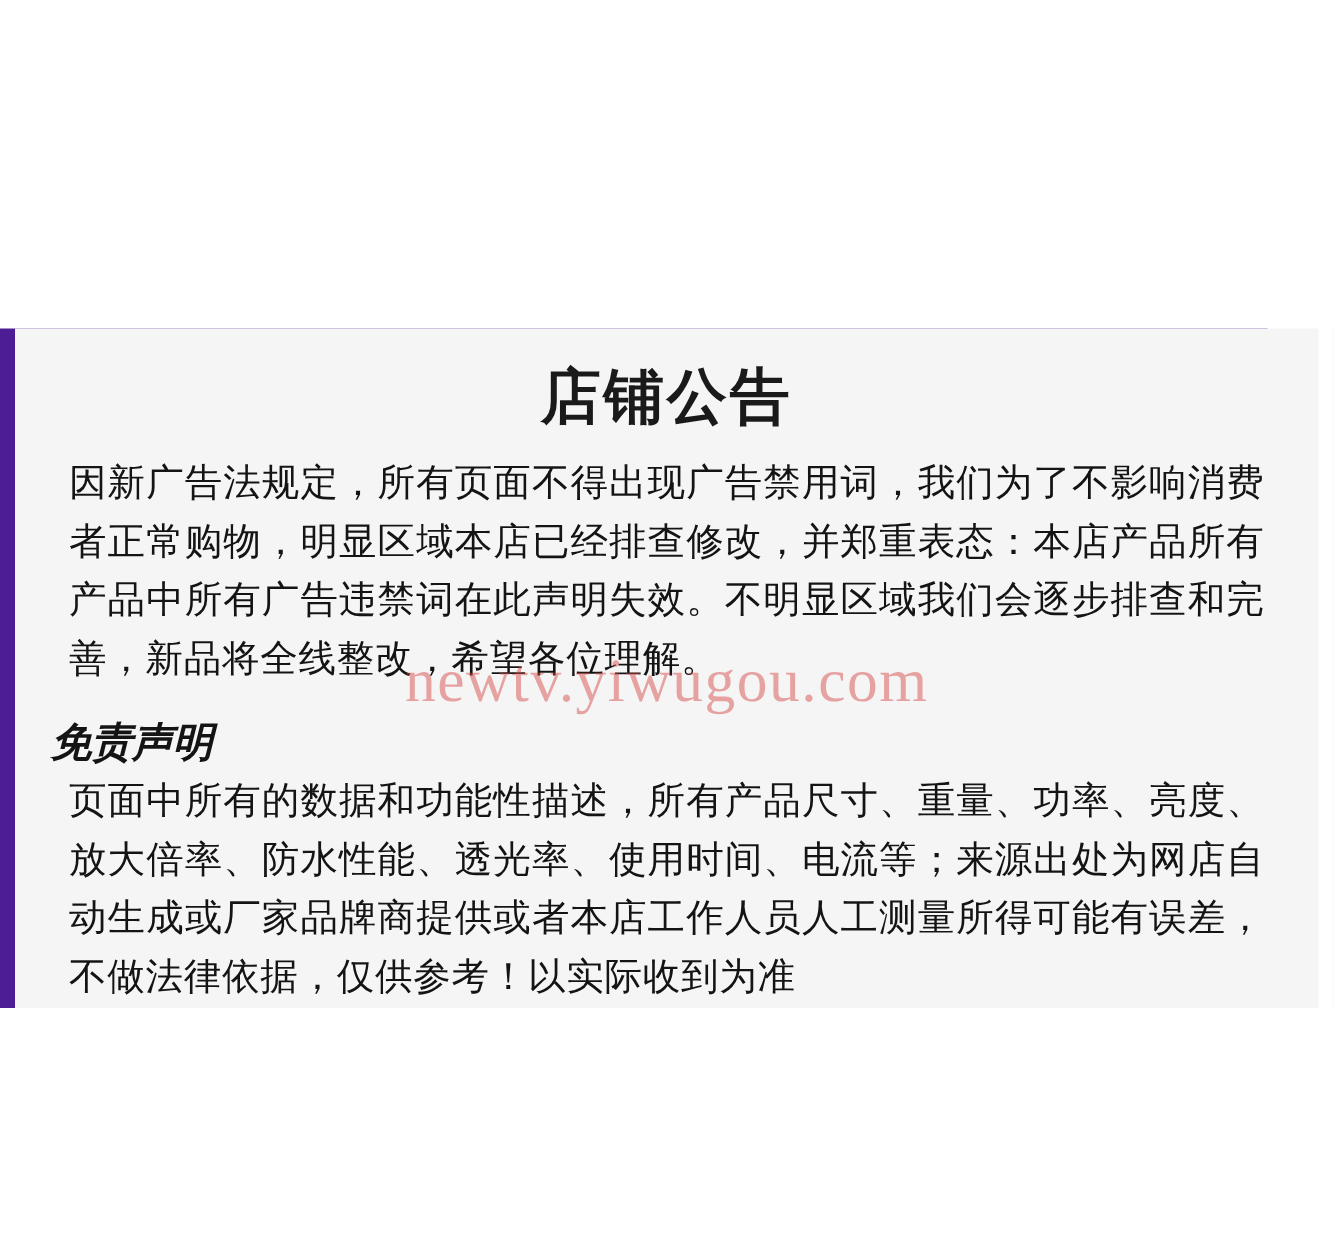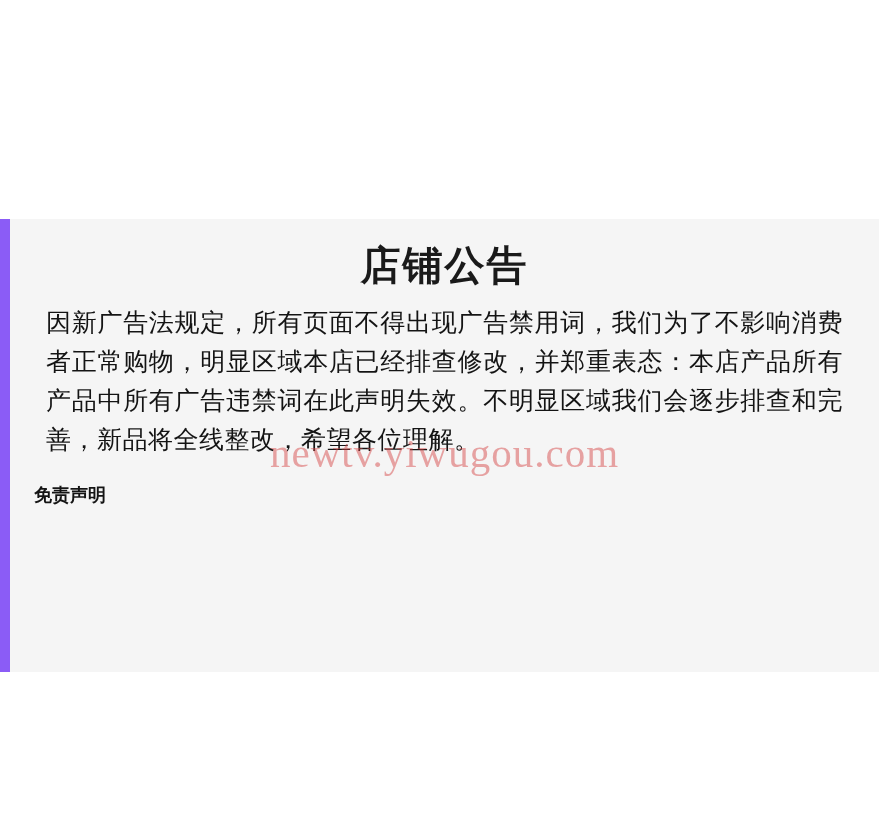--- a/index.html
+++ b/index.html
@@ -10,21 +10,21 @@
     width: 889px;
     height: 837px;
     background: #ffffff;
     font-family: "Liberation Sans", sans-serif;
     overflow: hidden;
   }
   .page {
     position: relative;
     width: 845px;
     height: 837px;
-    background: #8b5cf6;
+    background: #4c1d95;
   }
   .banner {
     position: absolute;
     left: 10px;
     top: 219px;
     width: 869px;
     height: 453px;
     background: #f5f5f5;
     box-sizing: border-box;
     overflow: hidden;
@@ -43,25 +43,26 @@
   }
   .para {
     font-size: 25px;
     line-height: 39px;
     color: #141414;
     text-align: justify;
     margin: 12px;
     letter-spacing: 0.5px;
   }
   .sub-heading {
-    font-size: 18px;
+    font-size: 27px;
     font-weight: bold;
     color: #141414;
     margin: 20px 0 4px 0;
     line-height: 32px;
+    font-style: italic;
   }
   .para.second {
     margin-top: 0;
   }
   .watermark {
     position: absolute;
     left: 0;
     top: 0;
     width: 869px;
     height: 453px;
@@ -96,20 +97,21 @@
 
   <div class="banner">
 
     <div class="notice-title">店铺公告</div>
 
     <div class="body-block">
       <p class="para">因新广告法规定，所有页面不得出现广告禁用词，我们为了不影响消费者正常购物，明显区域本店已经排查修改，并郑重表态：本店产品所有产品中所有广告违禁词在此声明失效。不明显区域我们会逐步排查和完善，新品将全线整改，希望各位理解。</p>
 
       <div class="sub-heading">免责声明</div>
 
+      <p class="para second">页面中所有的数据和功能性描述，所有产品尺寸、重量、功率、亮度、放大倍率、防水性能、透光率、使用时间、电流等；来源出处为网店自动生成或厂家品牌商提供或者本店工作人员人工测量所得可能有误差，不做法律依据，仅供参考！以实际收到为准</p>
     </div>
 
     <div class="watermark">
       <span>newtv.yiwugou.com</span>
     </div>
 
   </div>
 
   <div class="spacer-bottom"></div>
 

